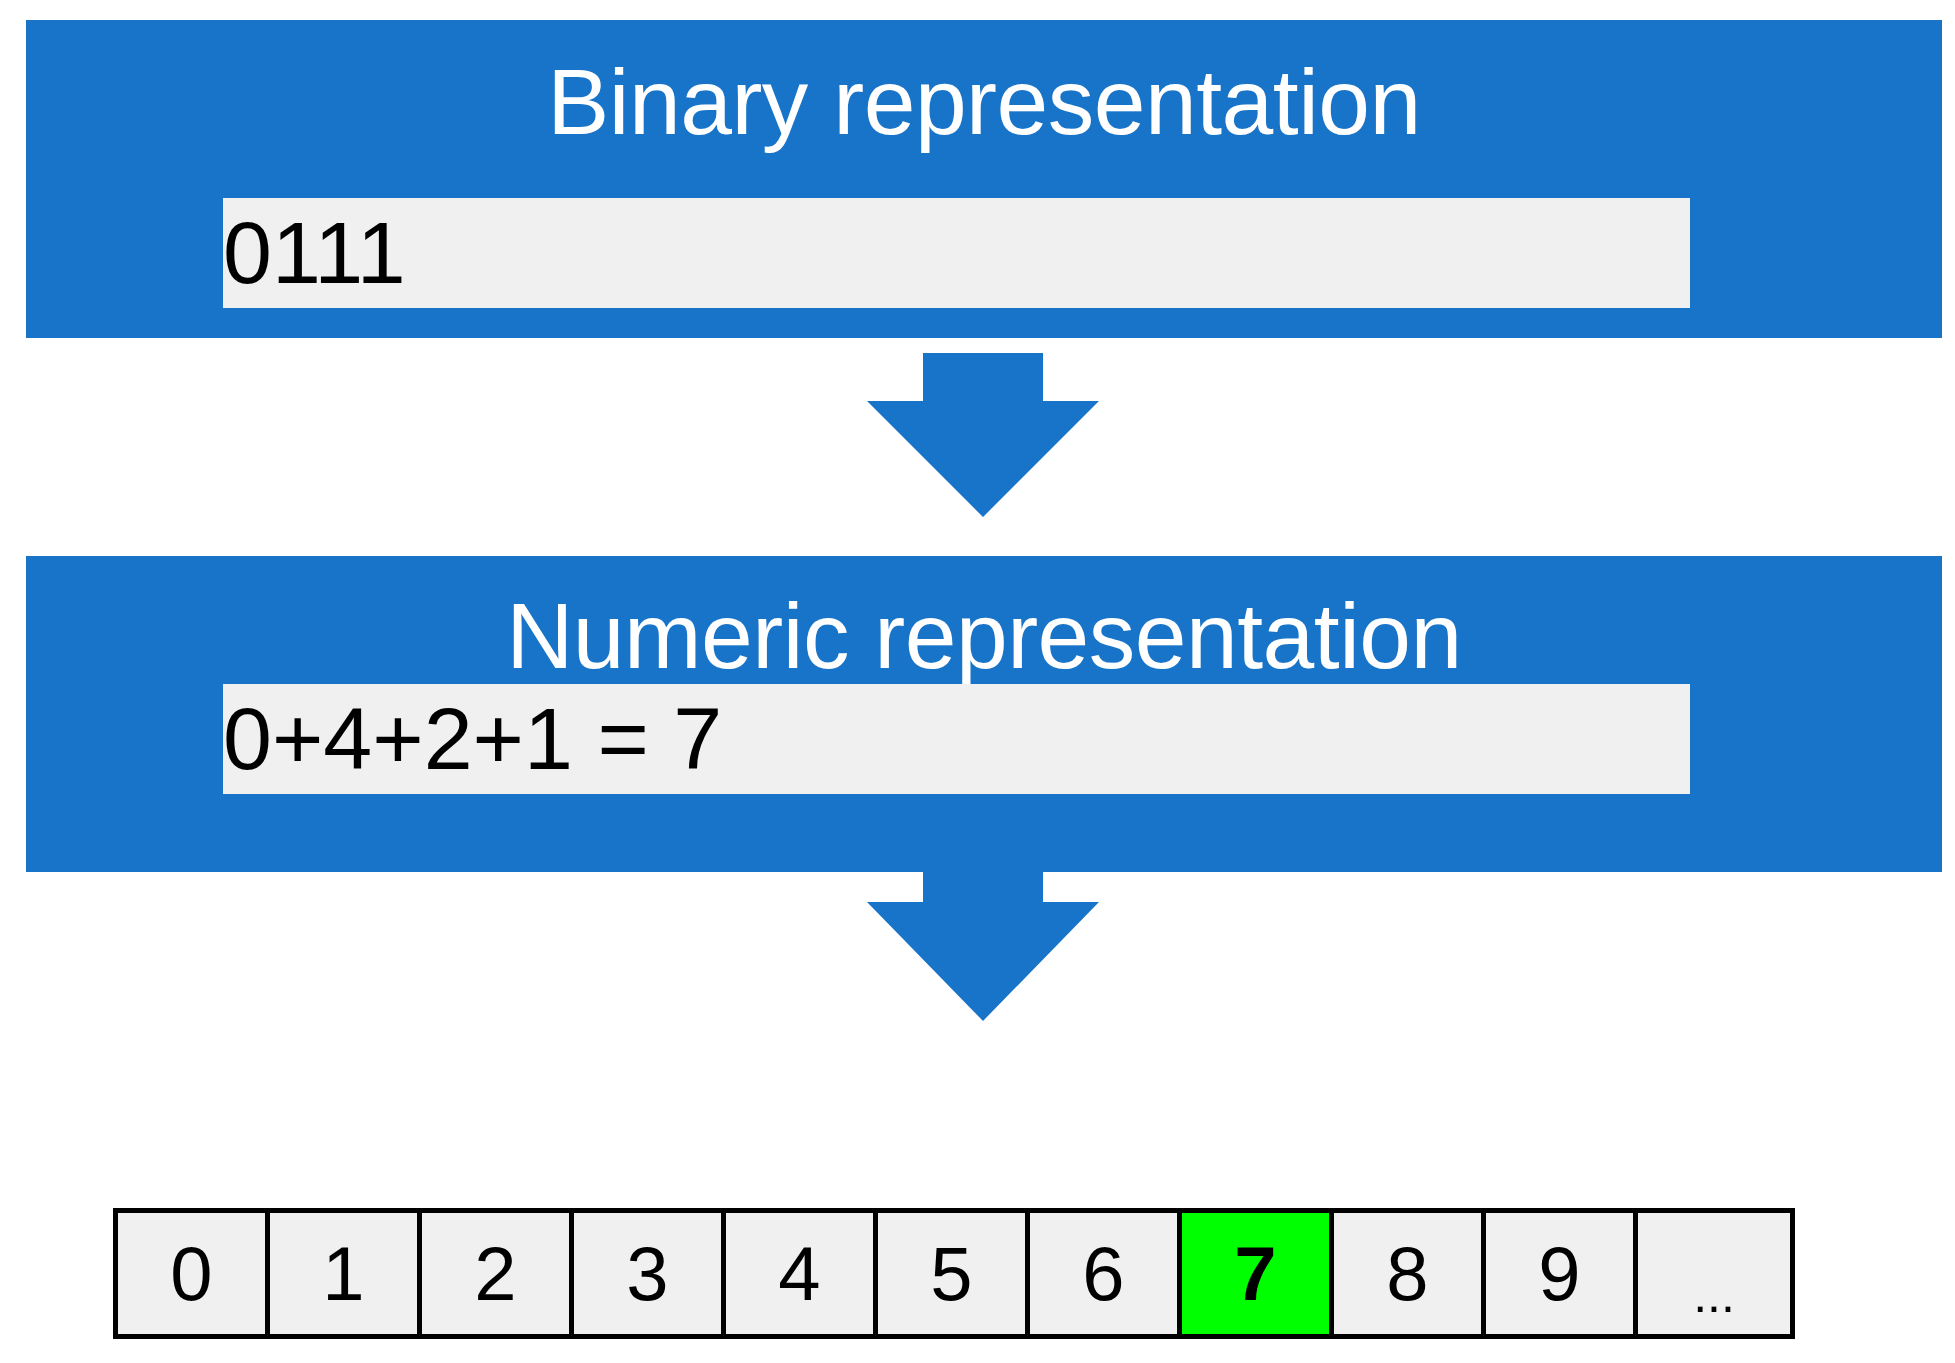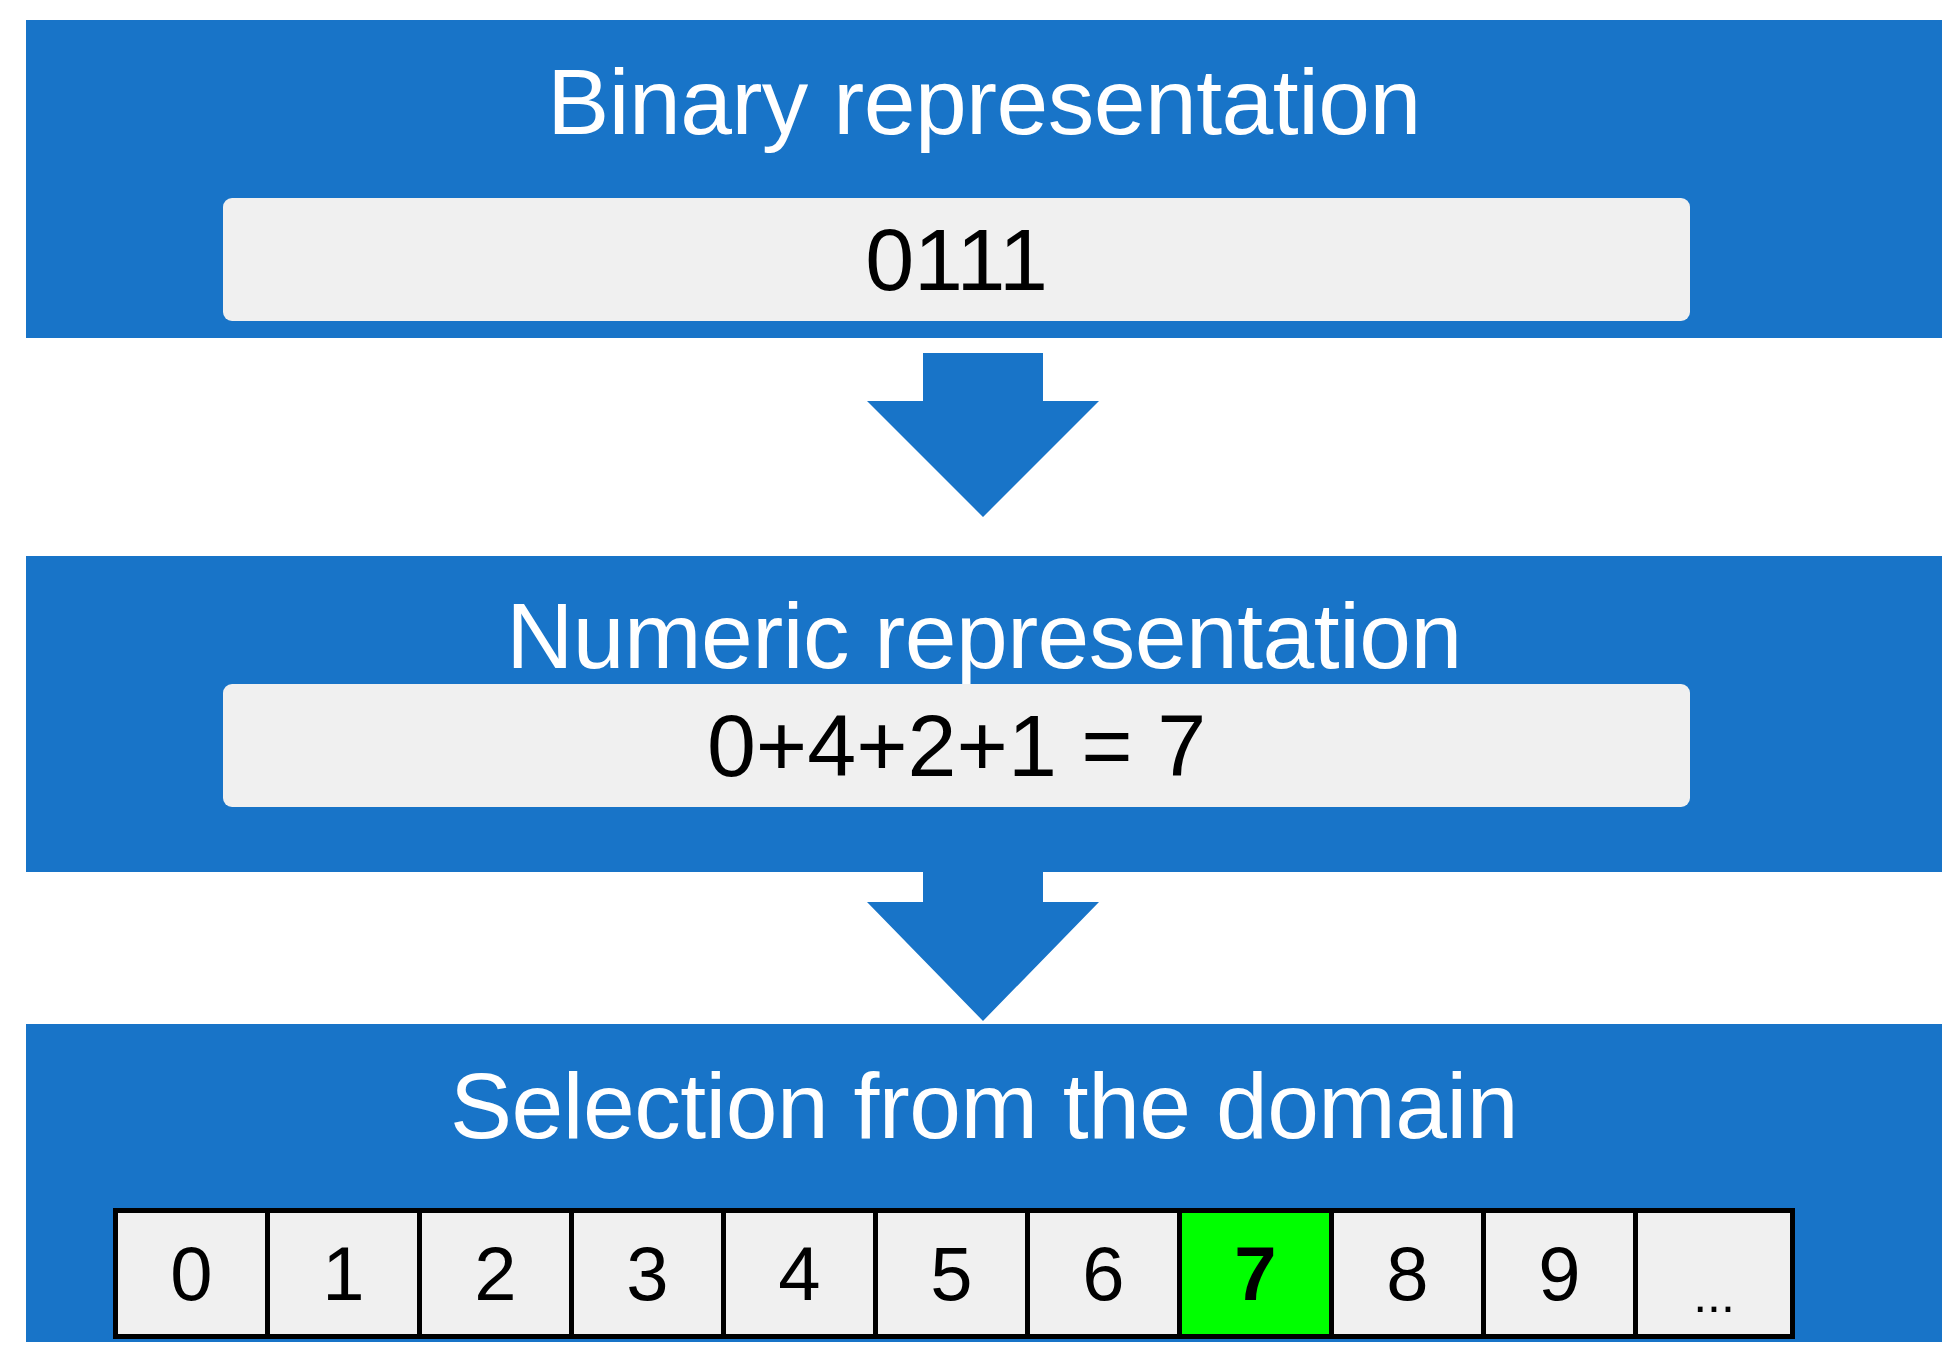--- a/index.html
+++ b/index.html
@@ -43,26 +43,25 @@
   }
   #stage-binary  .stage-title { top: 36px; }
   #stage-numeric .stage-title { top: 34px; }
   #stage-domain  .stage-title { top: 36px; }
 
   
   .value-plate {
     position: absolute;
     left: 223px;
     width: 1467px;
-    height: 123px;
+    height: 110px;
     background: #f0f0f0;
     display: flex;
     align-items: center;
-    justify-content: center;
-    border-radius: 9px;
+    justify-content: flex-start;
   }
   #plate-binary  { top: 198px; }
   #plate-numeric { top: 684px; }
 
   .value-text {
     color: #000000;
     font-size: 88px;
     line-height: 1;
     white-space: nowrap;
   }
@@ -132,23 +131,20 @@
   </div>
 
   <div class="value-plate" id="plate-numeric">
     <span class="value-text">0+4+2+1 = 7</span>
   </div>
 
   <svg class="flow-arrow" id="arrow-2" viewBox="0 0 232 167" preserveAspectRatio="none">
     <polygon points="56,0 176,0 176,48 232,48 116,167 0,48 56,48" fill="#1874c8"></polygon>
   </svg>
 
-  <div class="stage" id="stage-domain">
-    <div class="stage-title">Selection from the domain</div>
-  </div>
 
   <div id="domain-strip">
       <div class="domain-cell">0</div>
       <div class="domain-cell">1</div>
       <div class="domain-cell">2</div>
       <div class="domain-cell">3</div>
       <div class="domain-cell">4</div>
       <div class="domain-cell">5</div>
       <div class="domain-cell">6</div>
       <div class="domain-cell selected">7</div>

